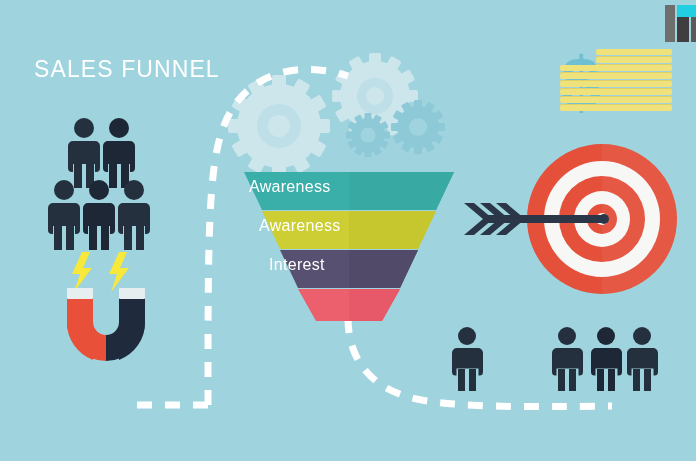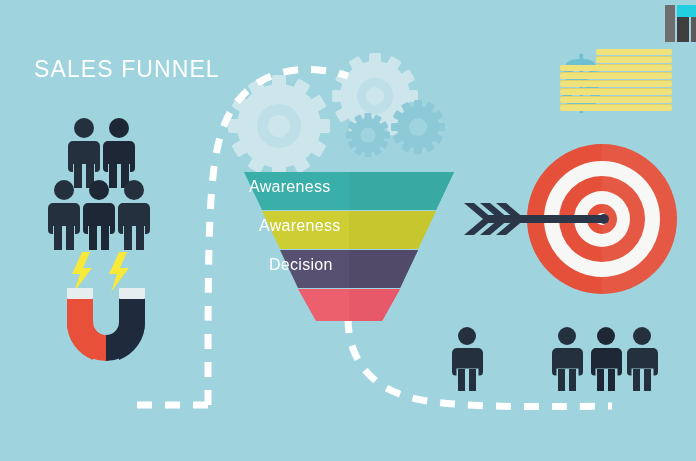--- a/index.html
+++ b/index.html
@@ -356,21 +356,21 @@
           <rect x="14" y="42" width="7" height="22" fill="#25303f"></rect>
         </g>
       </g>
 
     </svg>
 
     <div id="page-title">SALES FUNNEL</div>
 
     <div class="funnel-label" id="funnel-label-0">Awareness</div>
     <div class="funnel-label" id="funnel-label-1">Awareness</div>
-    <div class="funnel-label" id="funnel-label-2">Decision</div>
+    <div class="funnel-label" id="funnel-label-2">Interest</div>
 
     <div id="watermark-logo">
       <svg viewBox="0 0 41 41" width="41" height="41" xmlns="http://www.w3.org/2000/svg">
         <rect x="0" y="0" width="41" height="41" fill="#9fd4de"></rect>
         <rect x="14" y="2" width="25" height="12" fill="#22cfe0"></rect>
         <rect x="2" y="2" width="10" height="37" fill="#6e6e6e"></rect>
         <rect x="14" y="14" width="12" height="25" fill="#3f3f3f"></rect>
         <rect x="28" y="14" width="11" height="25" fill="#5a5a5a"></rect>
       </svg>
       <div class="wm-text">VIDEOHIVE</div>

